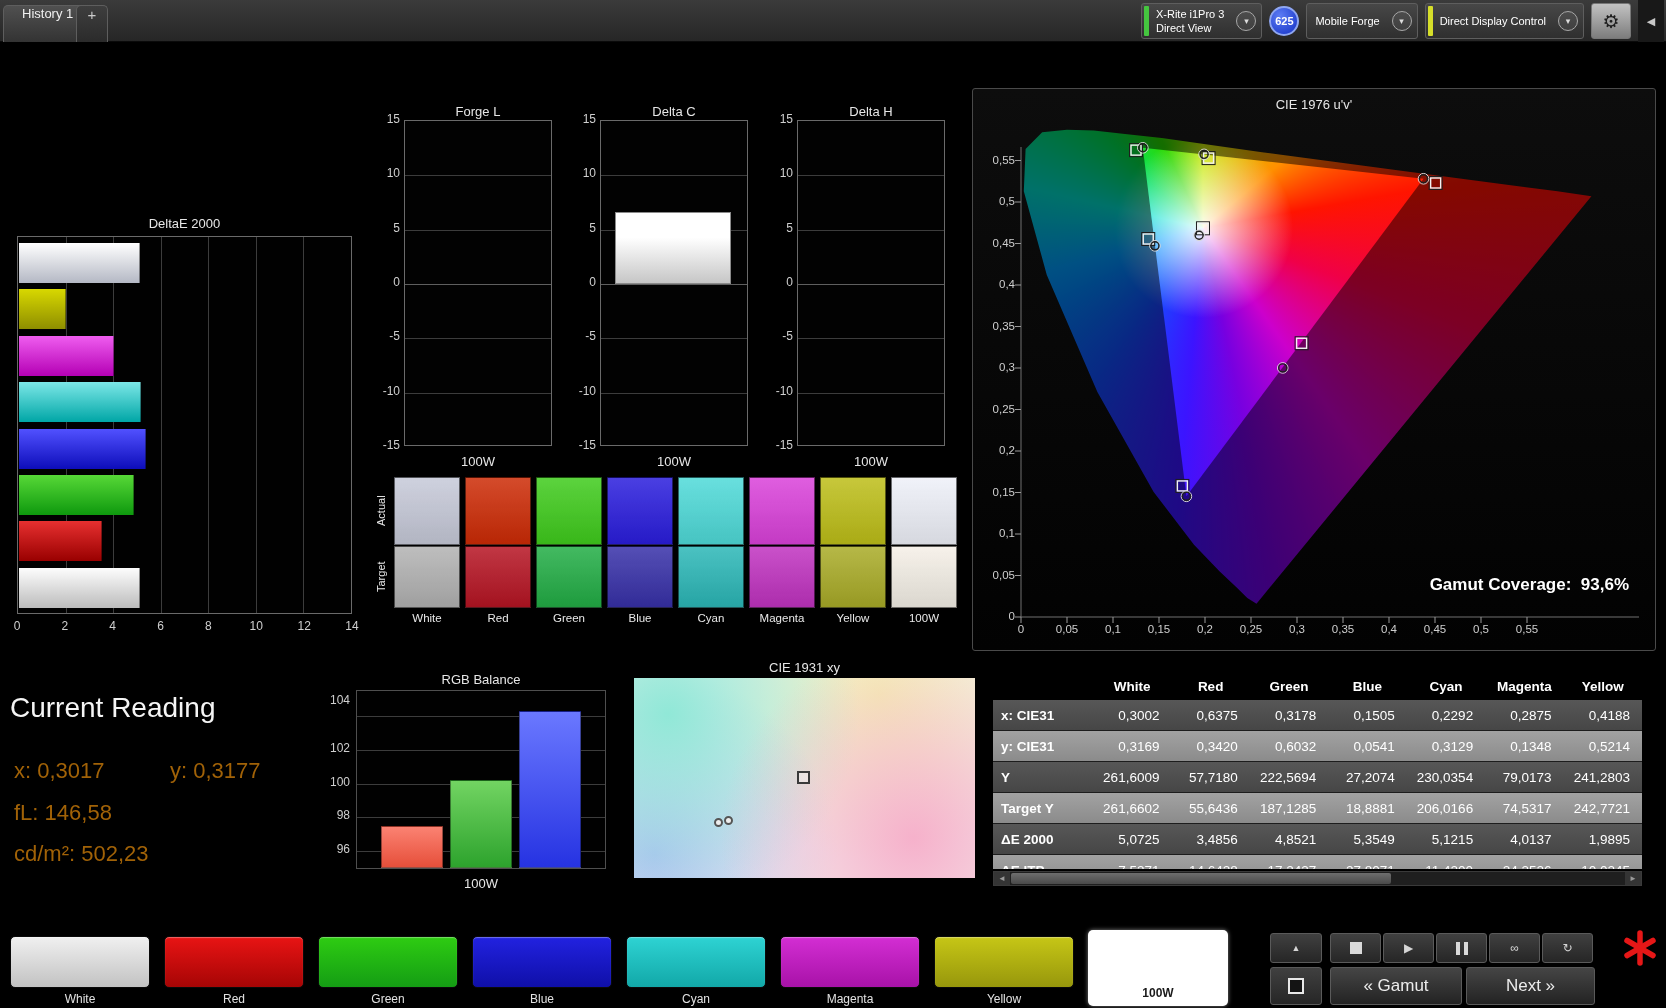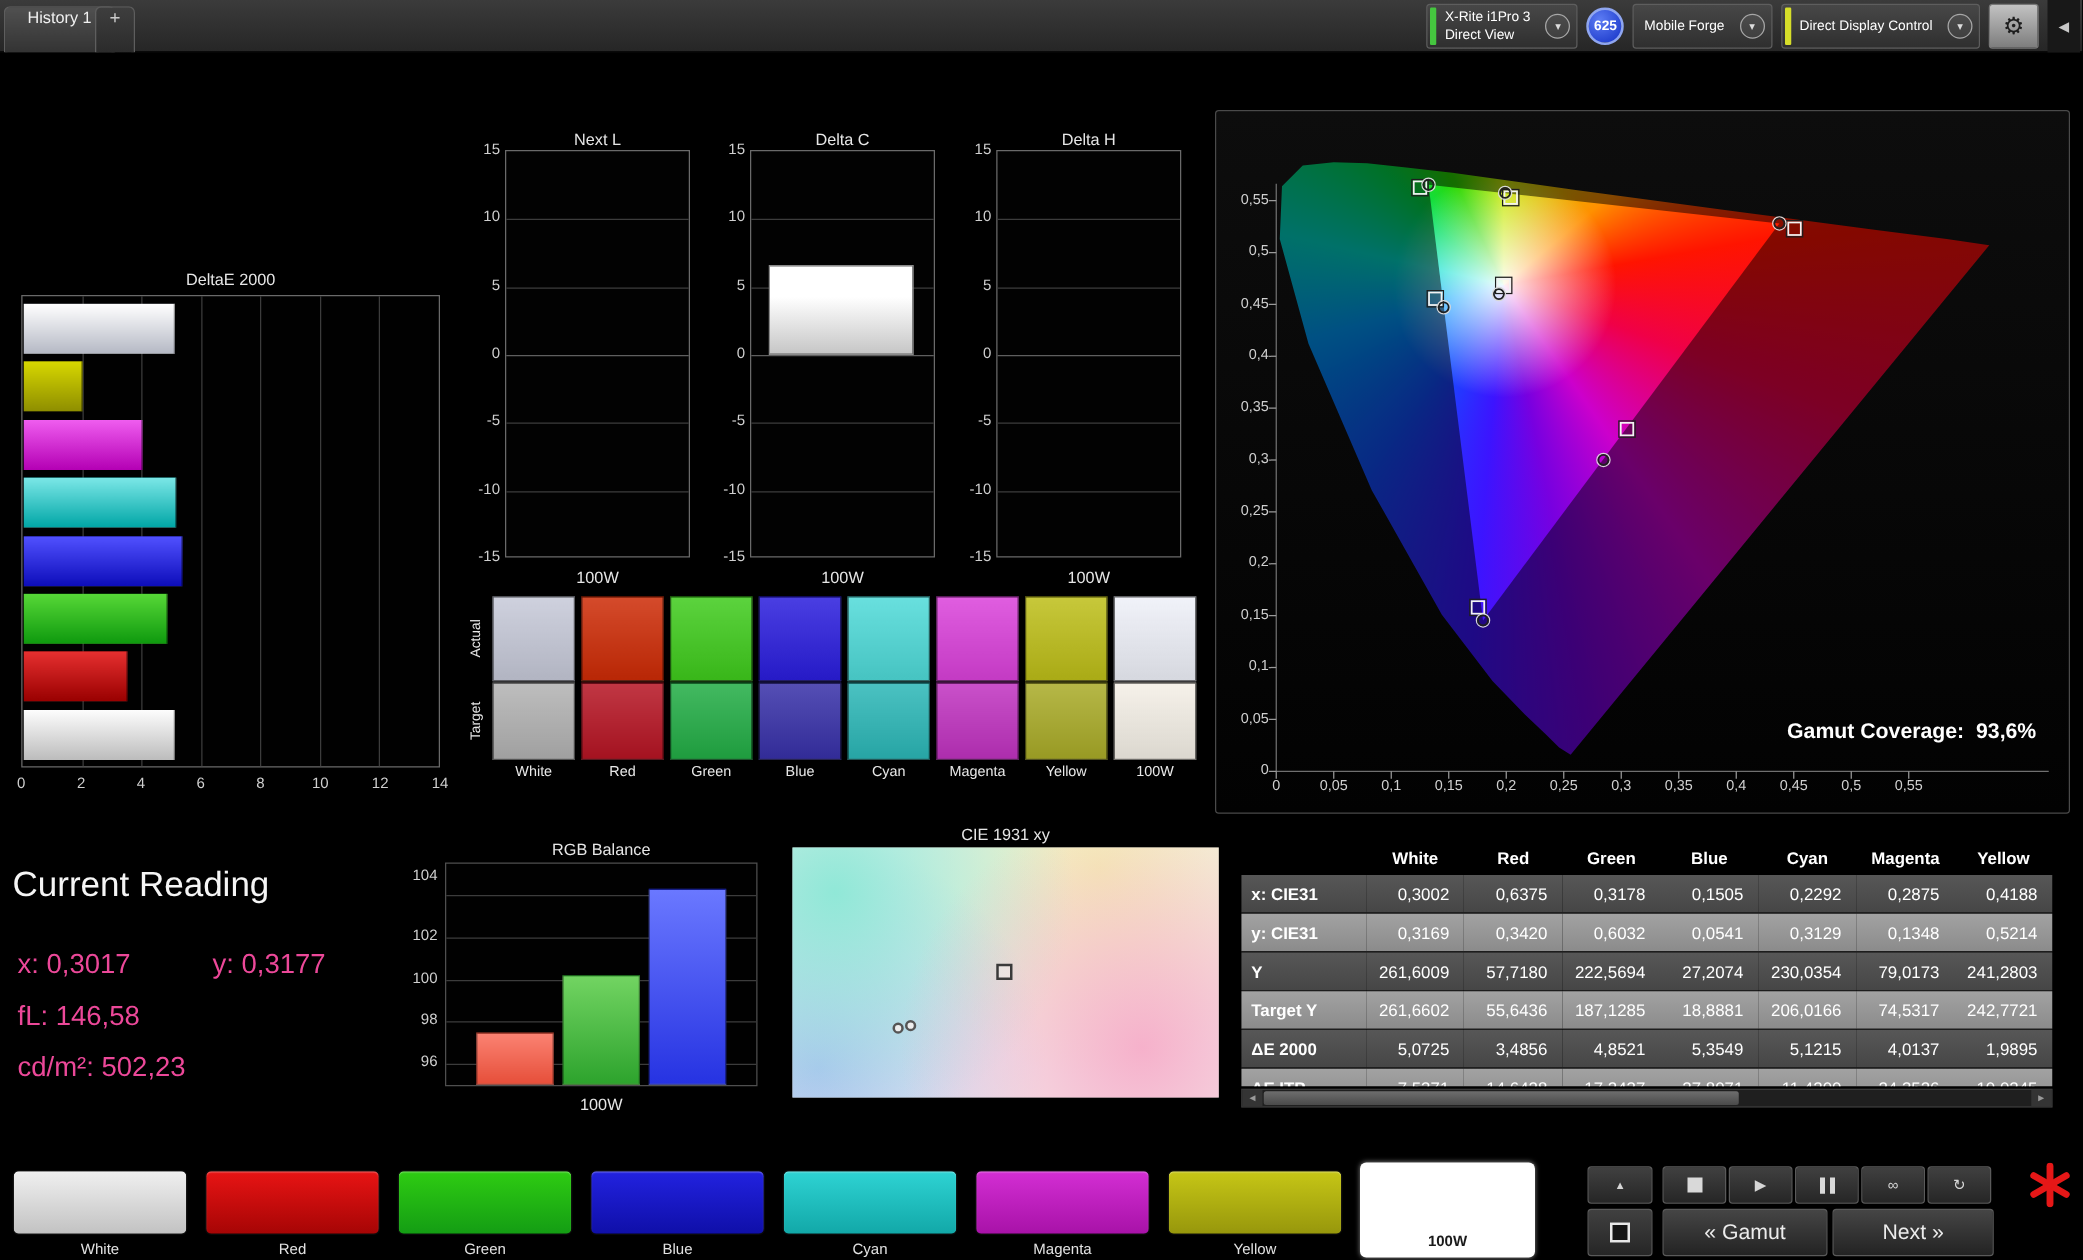--- a/index.html
+++ b/index.html
@@ -75,21 +75,21 @@
     clip-path: path('M265.5 486.7 L256.3 480.9 L246.2 470.9 L228.7 454.4 L203 427.8 L162.5 374.7 L106.4 275.1 L55.8 158 L32.8 74.2 L34.6 31.9 L51.2 15.3 L76 12.8 L102.7 13.6 L134 17 L170.8 21.1 L271 35.2 L400.8 52.6 L508.4 66.7 L566.4 74.2 L600.4 79.2 Z')}
   .cie-layer.dim{filter:brightness(.5) saturate(1.05)}
   .cie-layer.bright{clip-path:polygon(432.5px 61.8px,151.8px 30.8px,195.4px 379.3px)}
   .cie-svg{position:absolute;left:18px;top:28px;width:660px;height:530px}
   .cie-xlab{position:absolute;width:36px;text-align:center;font-size:11.5px;color:#cfcfcf}
   .cie-ylab{position:absolute;width:40px;text-align:right;font-size:11.5px;color:#cfcfcf}
   .coverage{position:absolute;right:26px;top:486px;font-size:17px;font-weight:bold;color:#fff}
 
   
   .cr-title{position:absolute;left:10px;top:692px;font-size:28px;color:#f5f5f5}
-  .cr-val{position:absolute;font-size:22px;color:#ec4899}
+  .cr-val{position:absolute;font-size:22px;color:#a16207}
   .cr-x{left:14px;top:758px}.cr-y{left:170px;top:758px}
   .cr-fl{left:14px;top:800px}.cr-cd{left:14px;top:841px}
 
   
   .rgb-title{left:356px;top:672px;width:250px}
   .rgb-plot{position:absolute;left:356px;top:690px;width:250px;height:179px;border:1px solid #4f4f4f;background:#010101}
   .rgb-ylabels{position:absolute;left:316px;top:690px;width:34px;height:179px}
   .vbar{position:absolute;bottom:0;width:62px;border:1px solid rgba(0,0,0,.4)}
   .rgb-foot{position:absolute;left:356px;top:876px;width:250px}
 
@@ -205,21 +205,21 @@
       <div class="xtick" style="left: calc(28.5714% - 15px);">4</div>
       <div class="xtick" style="left: calc(42.8571% - 15px);">6</div>
       <div class="xtick" style="left: calc(57.1429% - 15px);">8</div>
       <div class="xtick" style="left: calc(71.4286% - 15px);">10</div>
       <div class="xtick" style="left: calc(85.7143% - 15px);">12</div>
       <div class="xtick" style="left: calc(100% - 15px);">14</div>
     </div>
 
   <div class="abs-host">
       <div class="dgroup" style="left: 366px;">
-        <div class="dtitle">Next L</div>
+        <div class="dtitle">Forge L</div>
         <div class="dplot">
           <div class="hgrid" style="top: 54.3333px;"></div>
           <div class="hgrid" style="top: 108.667px;"></div>
           <div class="hgrid zero" style="top: 163px;"></div>
           <div class="hgrid" style="top: 217.333px;"></div>
           <div class="hgrid" style="top: 271.667px;"></div>
         </div>
         <div class="ytick" style="top: 8px;">15</div>
         <div class="ytick" style="top: 62.3333px;">10</div>
         <div class="ytick" style="top: 116.667px;">5</div>
@@ -291,20 +291,21 @@
       <div class="swlabel" style="left: 749px;">Magenta</div>
       <div class="swatch" style="left: 820px; top: 477px; height: 68px; background-color: rgb(189, 190, 24); background-image: linear-gradient(rgba(255, 255, 255, 0.15), rgba(0, 0, 0, 0.1));"></div>
       <div class="swatch" style="left: 820px; top: 546px; height: 62px; background-color: rgb(169, 171, 39); background-image: linear-gradient(rgba(255, 255, 255, 0.15), rgba(0, 0, 0, 0.1));"></div>
       <div class="swlabel" style="left: 820px;">Yellow</div>
       <div class="swatch" style="left: 891px; top: 477px; height: 68px; background-color: rgb(238, 240, 248); background-image: linear-gradient(rgba(255, 255, 255, 0.15), rgba(0, 0, 0, 0.1));"></div>
       <div class="swatch" style="left: 891px; top: 546px; height: 62px; background-color: rgb(244, 239, 230); background-image: linear-gradient(rgba(255, 255, 255, 0.15), rgba(0, 0, 0, 0.1));"></div>
       <div class="swlabel" style="left: 891px;">100W</div>
     </div>
 
   <section class="cie-panel">
+    <div class="chart-title cie-title">CIE 1976 u'v'</div>
     <div class="cie-layer dim"></div>
     <div class="cie-layer bright"></div>
     <svg class="cie-svg" viewBox="0 0 660 530">
         <path d="M30 30 L30 500 L648 500" stroke="#707070" fill="none"></path>
         <line x1="30" y1="500" x2="30" y2="506" stroke="#9a9a9a"></line>
         <line x1="24" y1="500" x2="30" y2="500" stroke="#9a9a9a"></line>
         <line x1="76" y1="500" x2="76" y2="506" stroke="#9a9a9a"></line>
         <line x1="24" y1="458.5" x2="30" y2="458.5" stroke="#9a9a9a"></line>
         <line x1="122" y1="500" x2="122" y2="506" stroke="#9a9a9a"></line>
         <line x1="24" y1="417" x2="30" y2="417" stroke="#9a9a9a"></line>

